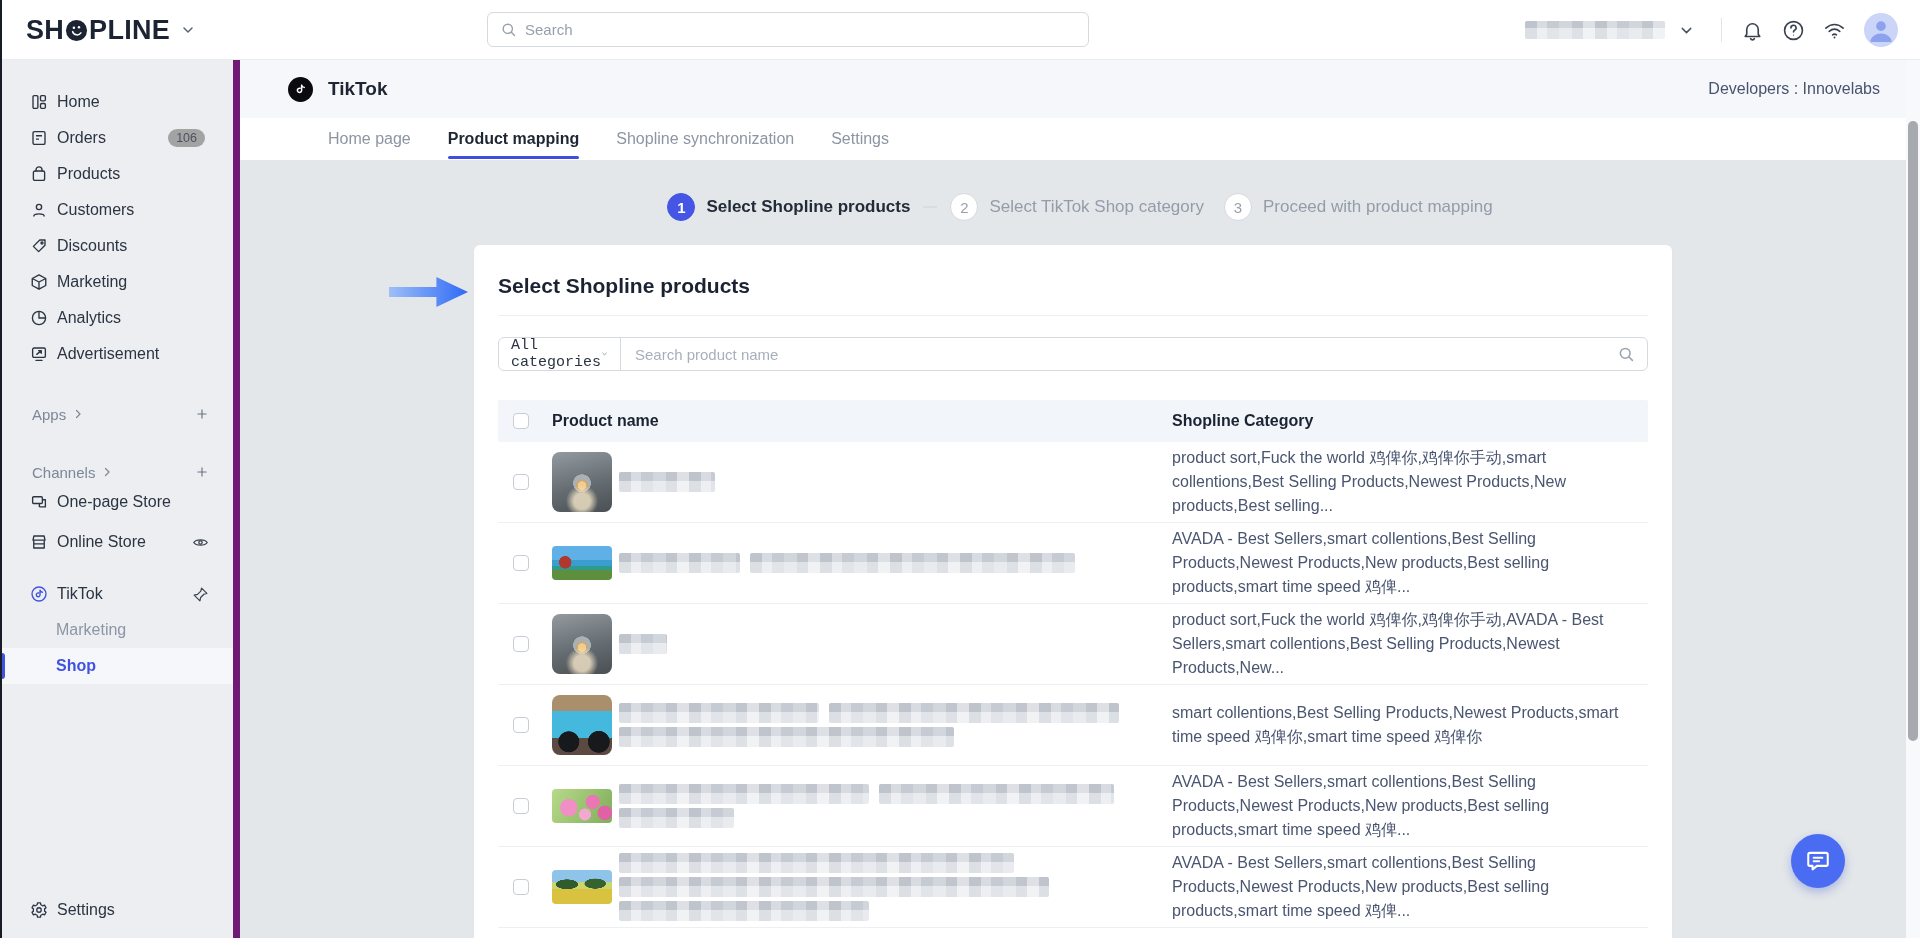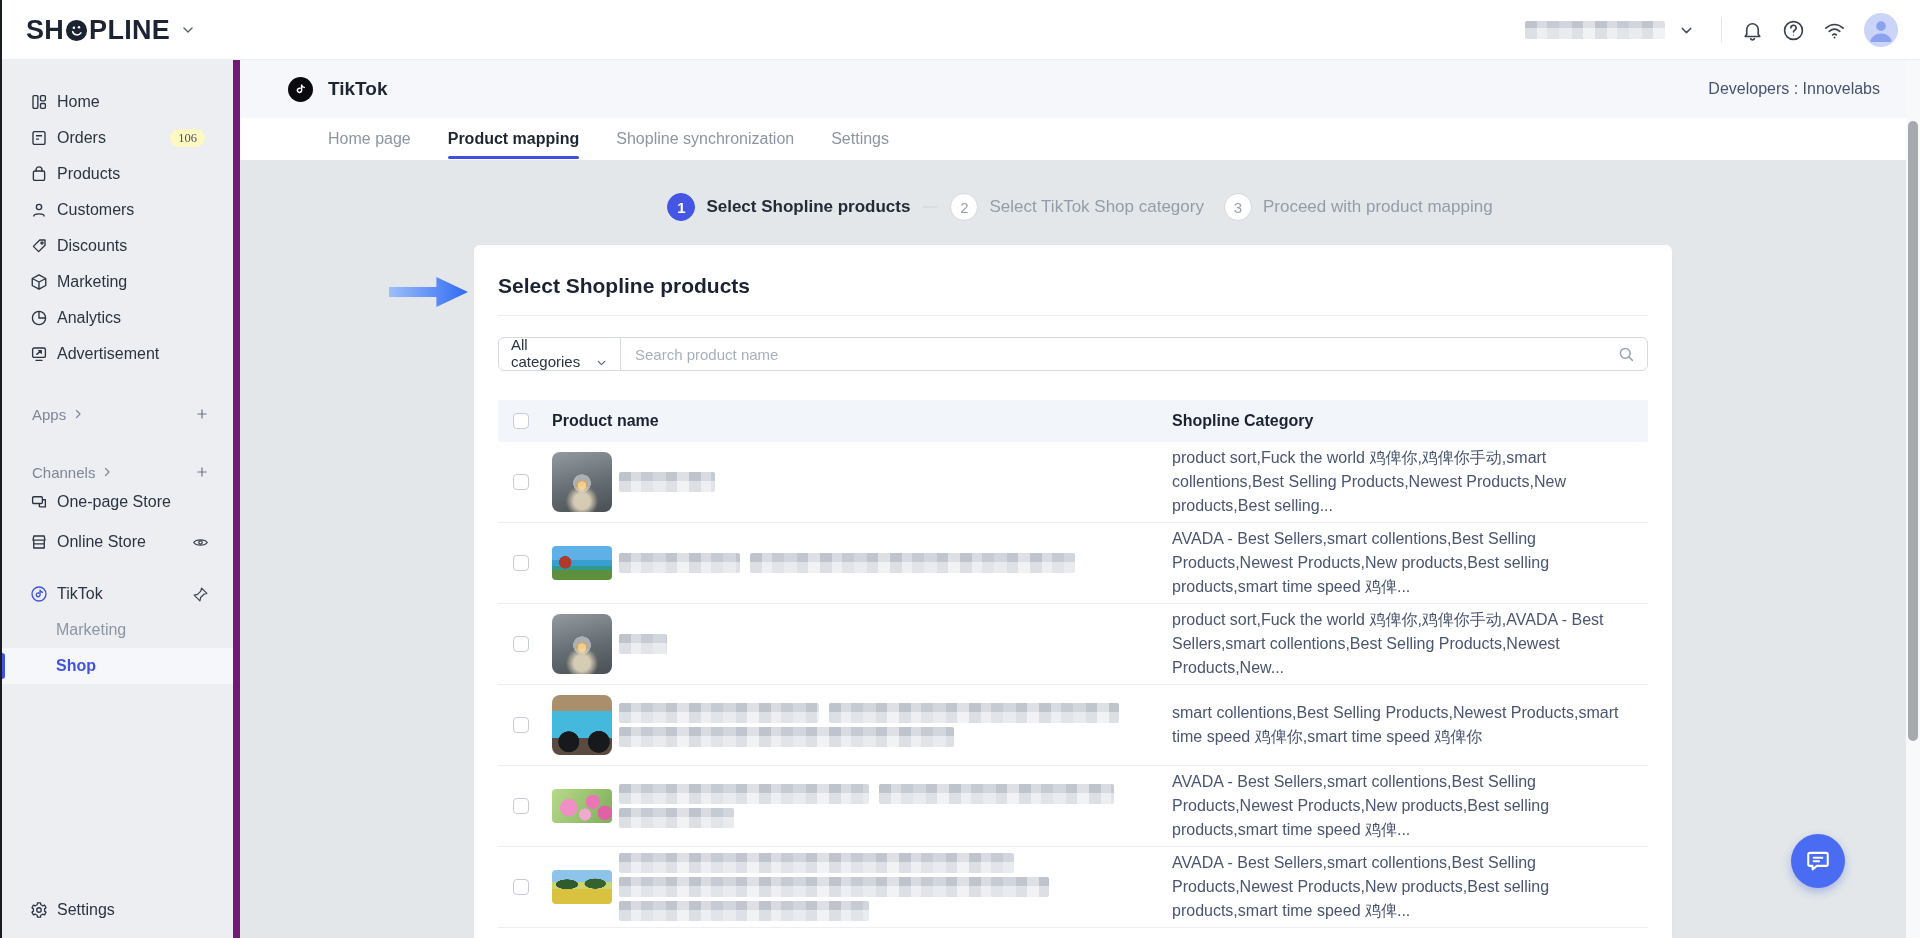--- a/index.html
+++ b/index.html
@@ -19,21 +19,21 @@
   .acct-mosaic { width:140px; height:18px; border-radius:2px; }
   .tb-chev { margin-left:13px; color:#4a5260; cursor:pointer; }
   .tb-divider { width:1px; height:24px; background:#e2e5ea; margin:0 19px 0 26px; }
   .tb-icon { width:23px; height:23px; color:#39414f; margin-right:18px; cursor:pointer; }
   .avatar { width:34px; height:34px; border-radius:50%; background:#cbd5f8; overflow:hidden; cursor:pointer; margin-left:0; }
 
   
   .sidebar { position:absolute; left:0; top:60px; width:240px; bottom:0; background:#eceef1; border-right:7px solid #701a75; padding-top:24px; z-index:40; }
   .nav-item { position:relative; height:36px; display:flex; align-items:center; padding-left:30px; font-size:16px; color:#2b3442; cursor:pointer; }
   .nav-item .icn { width:18px; height:18px; margin-right:9px; color:#2b3442; flex:0 0 auto; }
-  .badge { position:absolute; right:28px; top:9px; height:18px; min-width:32px; padding:0 8px; background:#fef9c3; border-radius:9px; font-size:12.5px; color:#4a5362; display:flex; align-items:center; justify-content:center;font-family:Liberation Serif, serif; }
+  .badge { position:absolute; right:28px; top:9px; height:18px; min-width:32px; padding:0 8px; background:#a3a3a3; border-radius:9px; font-size:12.5px; color:#4a5362; display:flex; align-items:center; justify-content:center; }
   .sec-head { position:relative; height:24px; display:flex; align-items:center; padding-left:32px; font-size:15px; color:#7d8798; cursor:pointer; }
   .sec-head .chev { margin-left:6px; }
   .sec-plus { position:absolute; right:24px; width:14px; height:14px; color:#6b7486; cursor:pointer; }
   .right-ico { position:absolute; right:24px; width:17px; height:17px; color:#3a4250; cursor:pointer; }
   .sub-item { position:relative; height:36px; display:flex; align-items:center; padding-left:56px; font-size:16px; color:#8d96a4; cursor:pointer; }
   .sub-item.active { color:#4152e0; background:#f5f7fb; font-weight:600; }
   .sub-item.active .active-bar { position:absolute; left:0; top:5px; width:5px; height:26px; background:#4152e0; border-radius:0 3px 3px 0; }
   .settings-item { position:absolute; bottom:10px; left:0; width:100%; }
   .mt30{margin-top:30px;} .mt34{margin-top:34px;} .mt16{margin-top:16px;} .mt4{margin-top:4px;}
 
@@ -64,21 +64,21 @@
   .pointer-arrow { position:absolute; left:149px; top:117px; width:79px; height:30px;
     background:linear-gradient(90deg,#9dbef9,#2f6af5);
     clip-path:polygon(0 33%,60% 33%,60% 0,100% 50%,60% 100%,60% 67%,0 67%); }
 
   
   .card { width:1198px; margin:24px 0 0 234px; height:800px; background:#fff; border-radius:6px; padding:0 24px; box-shadow:0 1px 2px rgba(20,30,50,.04); }
   .card-title { padding-top:29px; font-size:21px; font-weight:700; color:#1b2333; }
   .card-divider { margin-top:17px; height:1px; background:#eceff3; }
 
   .filter-group { margin-top:21px; height:34px; display:flex; border:1px solid #d5d9e0; border-radius:6px; background:#fff; align-items:stretch; }
-  .cat-dd { width:122px; display:flex; align-items:flex-end; padding:0 12px; border-right:1px solid #d5d9e0; cursor:pointer; }
+  .cat-dd { width:122px; display:flex; align-items:center; padding:0 12px; border-right:1px solid #d5d9e0; cursor:pointer;font-family:Liberation Mono, monospace; }
   .cat-dd span { font-size:15px; color:#2b3442; }
   .cat-dd .chev { margin-left:auto; color:#5c6575; }
   .prod-search { flex:1; display:flex; align-items:center; padding:0 12px 0 14px; }
   .prod-search input { flex:1; border:0; outline:0; font-size:15px; color:#3a4250; font-family:"Liberation Sans",sans-serif; background:transparent; }
   .prod-search input::placeholder { color:#a8afbc; }
   .prod-search .sicon { width:18px; height:18px; color:#9aa2ae; cursor:pointer; }
 
   
   .ptable { margin-top:29px; }
   .thead { height:42px; background:#f2f5f9; display:flex; align-items:center; border-radius:2px; }
@@ -145,20 +145,27 @@
         <circle cx="14.6" cy="8.6" r="1.3" fill="#fff"></circle>
         <path d="M8 13.2 a4.8 4.8 0 0 0 8.6 1.2" stroke="#fff" stroke-width="1.6" fill="none" stroke-linecap="round"></path>
       </svg>
       <span>PLINE</span>
     </span>
     <svg class="logo-chev" width="16" height="16" viewBox="0 0 24 24" fill="none" stroke="currentColor" stroke-width="2.2" stroke-linecap="round" stroke-linejoin="round">
         <polyline points="6 9 12 15 18 9"></polyline>
       </svg>
   </div>
 
+  <div class="tb-search">
+    <svg width="17" height="17" viewBox="0 0 24 24" fill="none" stroke="#98a0ad" stroke-width="2" stroke-linecap="round">
+        <circle cx="11" cy="11" r="6.5"></circle>
+        <path d="M16 16 L20.5 20.5"></path>
+      </svg>
+    <input type="text" placeholder="Search" style="">
+  </div>
 
   <div class="tb-right">
     <div class="acct-mosaic mosaic"></div>
     <svg class="tb-chev" width="17" height="17" viewBox="0 0 24 24" fill="none" stroke="currentColor" stroke-width="2" stroke-linecap="round" stroke-linejoin="round">
         <polyline points="6 9 12 15 18 9"></polyline>
       </svg>
     <div class="tb-divider"></div>
     <svg class="tb-icon" viewBox="0 0 24 24" fill="none" stroke="currentColor" stroke-width="1.7" stroke-linecap="round" stroke-linejoin="round">
       <path d="M6 16 V11 a6 6 0 0 1 12 0 v5 l1.6 2.2 H4.4 Z"></path>
         <path d="M10 20.5 a2.2 2.2 0 0 0 4 0"></path>

